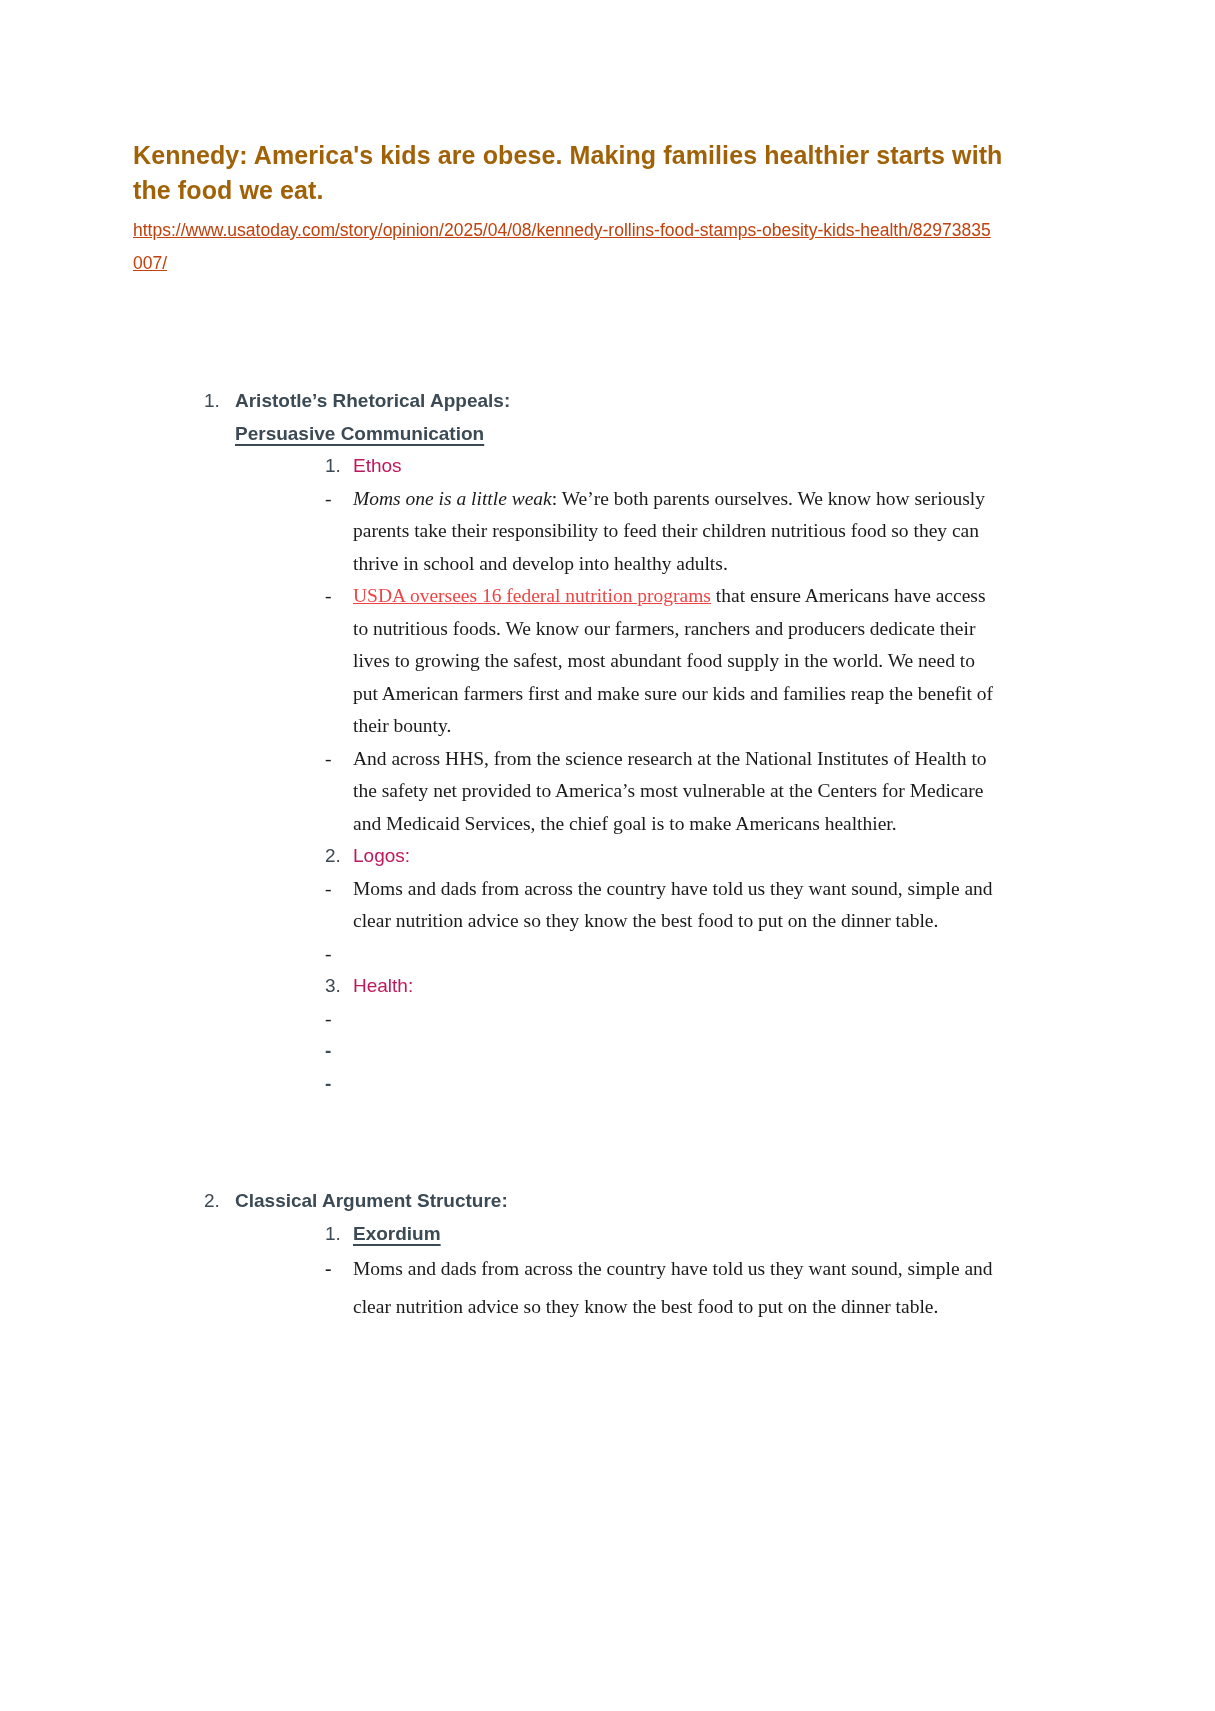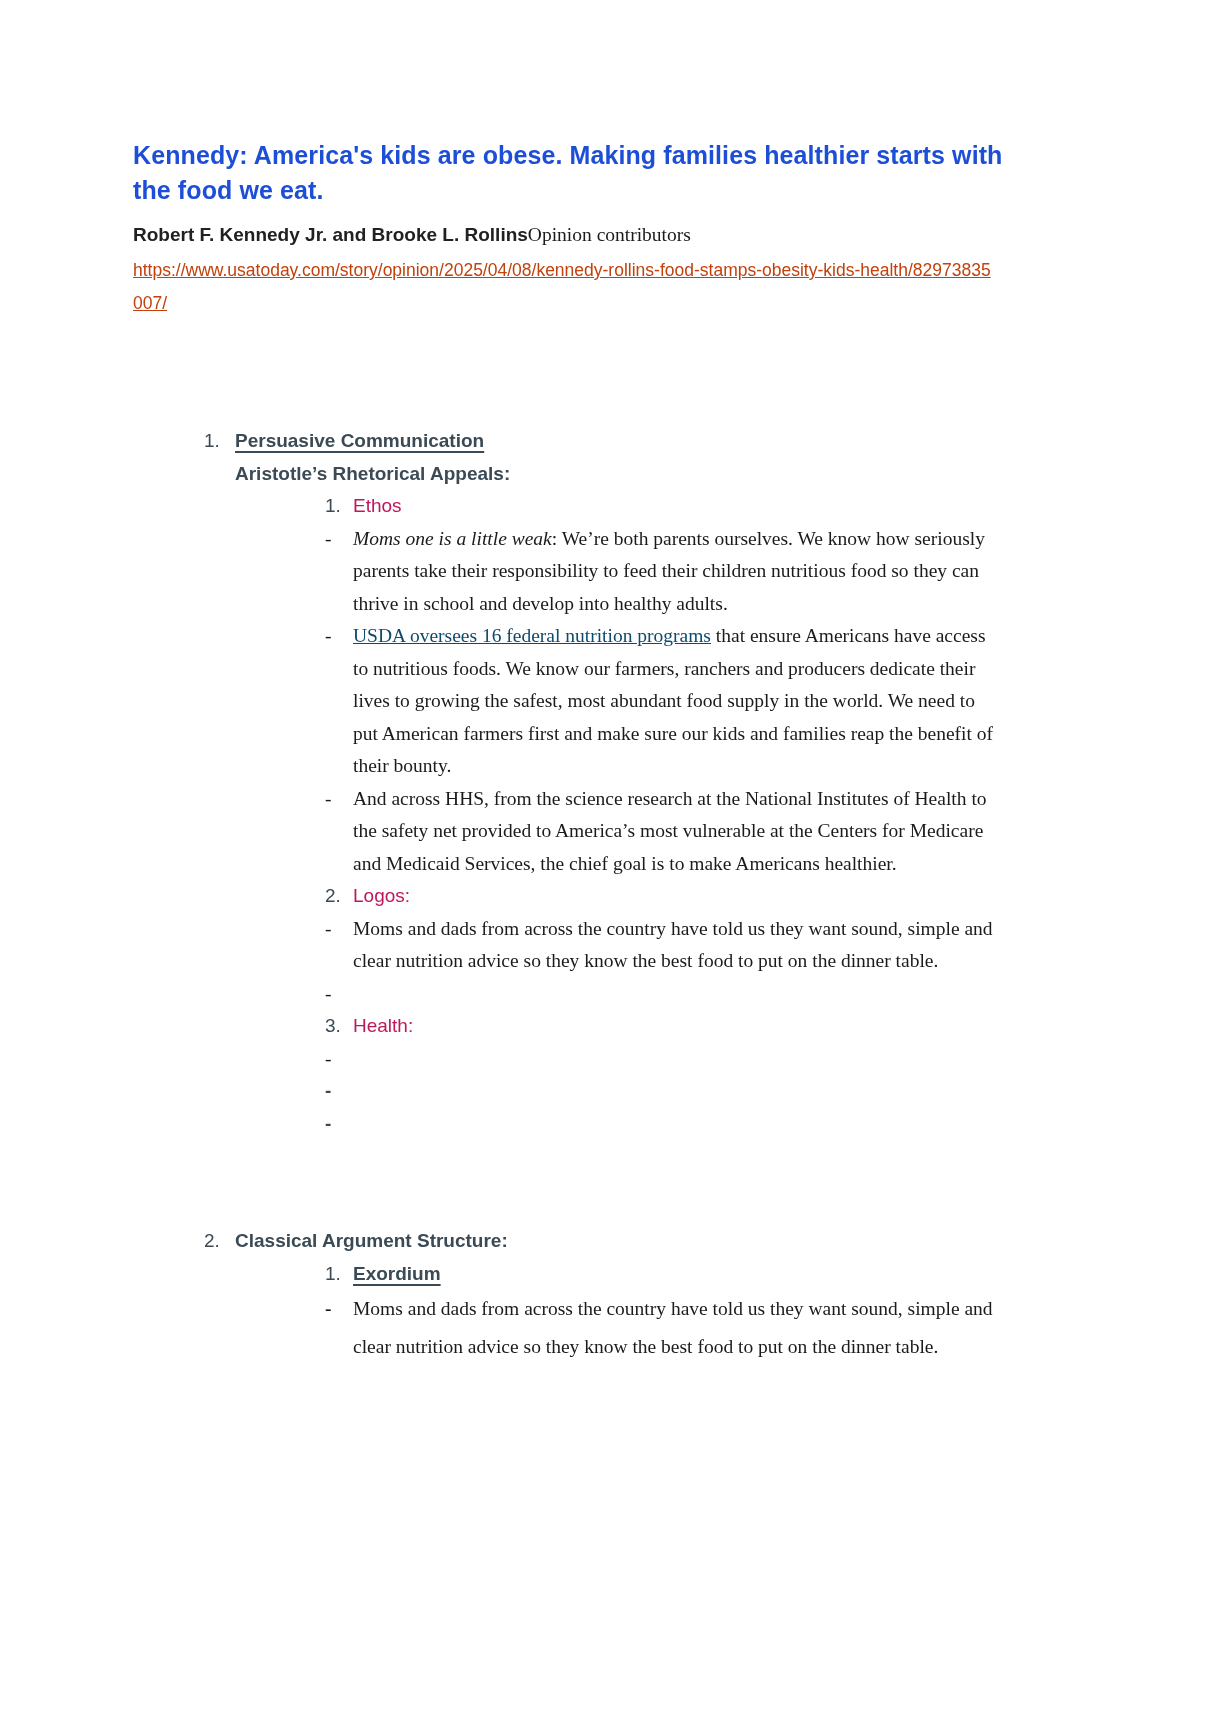--- a/index.html
+++ b/index.html
@@ -6,21 +6,21 @@
   body {
     width: 1215px; height: 1711px;
     font-family: "Liberation Serif", serif;
     -webkit-font-smoothing: antialiased;
   }
   .page { padding: 138px 0 0 133px; }
 
   .doc-title {
     margin: 0; width: 880px;
     font: 700 25px/35px "Liberation Sans", sans-serif;
-    color: #1d4ed8; letter-spacing: 0.1px;
+    color: #a16207; letter-spacing: 0.1px;
   }
   .byline {
     margin: 14px 0 0 0;
     font: 700 19px/26px "Liberation Sans", sans-serif;
     color: #212121;
   }
   .byline .serif-part {
     font: 400 19.5px/26px "Liberation Serif", serif;
     color: #1b1b1b;
   }
@@ -70,42 +70,41 @@
 
   .serif-body {
     width: 645px;
     font: 400 19.5px/32.5px "Liberation Serif", serif;
     color: #1b1b1b;
   }
   .serif-body.wide { line-height: 38px; }
   .it { font-style: italic; }
 
   a.inline-link {
-    color: #0c4a6e;
+    color: #ef4444;
   }
   .empty-line { min-height: 32.5px; }
 </style>
 </head>
 <body>
 
 <div class="page">
 
   <h1 class="doc-title">Kennedy: America's kids are obese. Making families healthier starts with the food we eat.</h1>
 
-  <p class="byline"><span>Robert F. Kennedy Jr. and Brooke L. Rollins</span><span class="serif-part">Opinion contributors</span></p>
 
   <a class="doc-url" href="#">https://www.usatoday.com/story/opinion/2025/04/08/kennedy-rollins-food-stamps-obesity-kids-health/82973835007/</a>
 
   <div class="sec1">
 
     <div class="row l1">
       <span class="m m-sans">1.</span>
       <div>
+        <div class="h">Aristotle’s Rhetorical Appeals:</div>
         <div class="h h-underline">Persuasive Communication</div>
-        <div class="h">Aristotle’s Rhetorical Appeals:</div>
       </div>
     </div>
 
     <div class="row l2">
       <span class="m m-sans">1.</span>
       <div class="label-sans">Ethos</div>
     </div>
 
     <div class="row l2">
       <span class="m m-serif">-</span>

